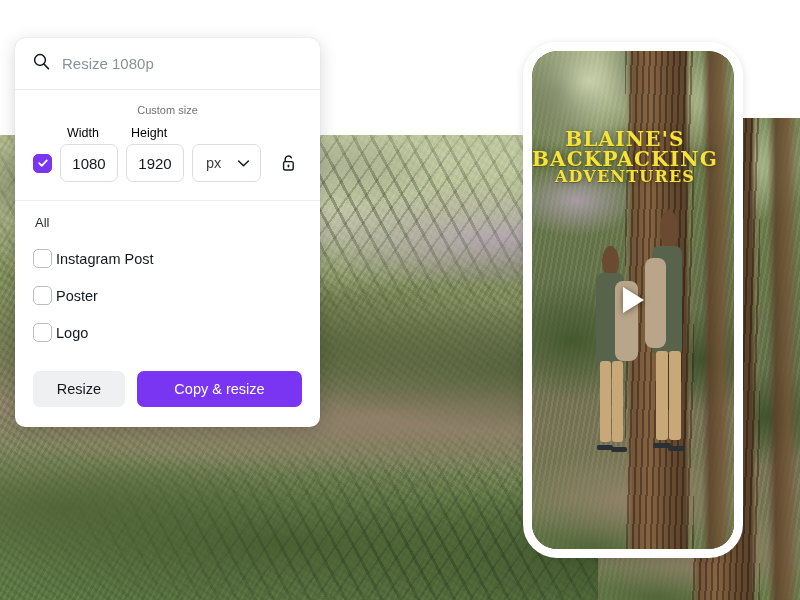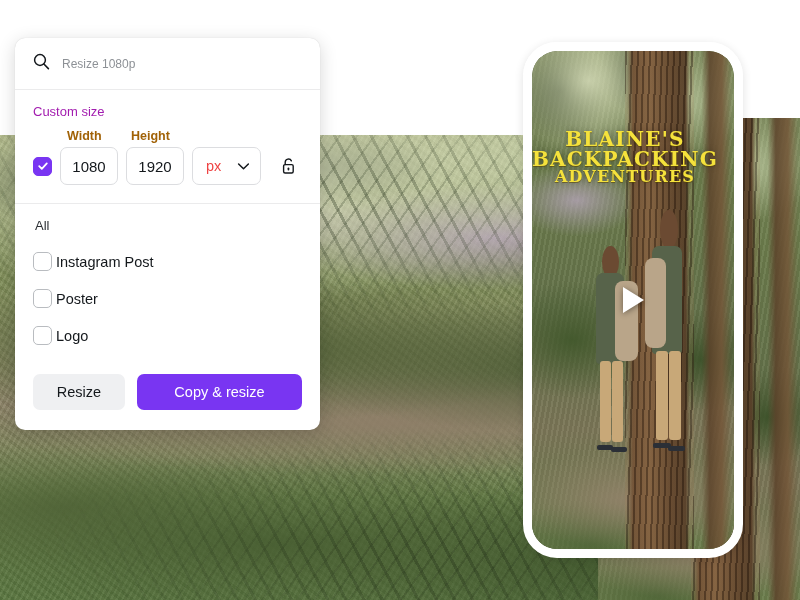--- a/index.html
+++ b/index.html
@@ -242,46 +242,47 @@
     padding: 0 18px;
     border-bottom: 1px solid #ebebec;
     box-sizing: border-box;
   }
   #search-icon { flex: 0 0 auto; display: block; }
   #search-input {
     flex: 1 1 auto;
     border: 0;
     outline: 0;
     font-family: "Liberation Sans", sans-serif;
-    font-size: 12px;
+    font-size: 15px;
     color: #737373;
     background: transparent;
     padding: 0;
   }
   #search-input::placeholder { color: #8d9196; opacity: 1; }
 
   
   #custom-size-section {
     padding: 14px 18px 18px 18px;
     border-bottom: 1px solid #ebebec;
   }
   .section-label {
-    font-size: 13px;
-    color: #a21caf;
+    font-size: 11px;
+    color: #737373;
     margin: 0 0 10px 0;
+    text-align: center;
   }
   #dim-labels {
     display: flex;
     margin-left: 34px;
     margin-bottom: 4px;
   }
   #dim-labels .dl {
     font-size: 12.5px;
-    font-weight: bold;
-    color: #a16207;
+    font-weight: normal;
+    color: #000000;
   }
   #dim-labels .dl.w { width: 64px; }
   #dim-labels .dl.h { width: 64px; }
 
   #dim-row {
     display: flex;
     align-items: center;
     gap: 8px;
   }
   .checkbox {
@@ -325,21 +326,21 @@
     border: 1.4px solid #dcdde0;
     border-radius: 7px;
     box-sizing: border-box;
     display: flex;
     align-items: center;
     justify-content: space-between;
     padding: 0 10px 0 13px;
     cursor: pointer;
     background: #fff;
   }
-  #unit-value { font-size: 14.5px; color: #ef4444; }
+  #unit-value { font-size: 14.5px; color: #404040; }
   #lock-button {
     margin-left: 8px;
     width: 22px;
     height: 26px;
     display: flex;
     align-items: center;
     justify-content: center;
     cursor: pointer;
     background: none;
     border: 0;

